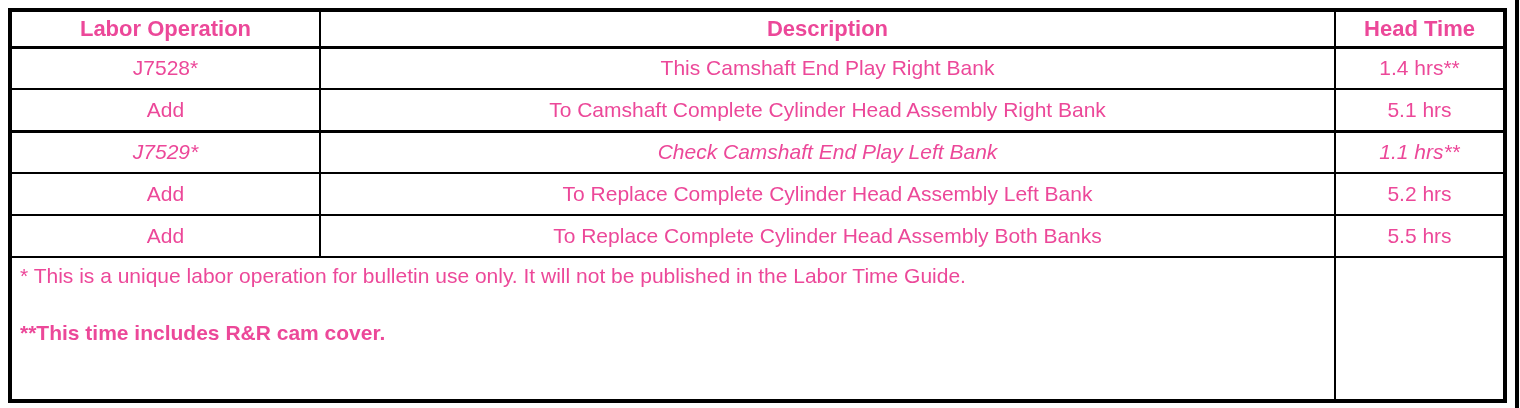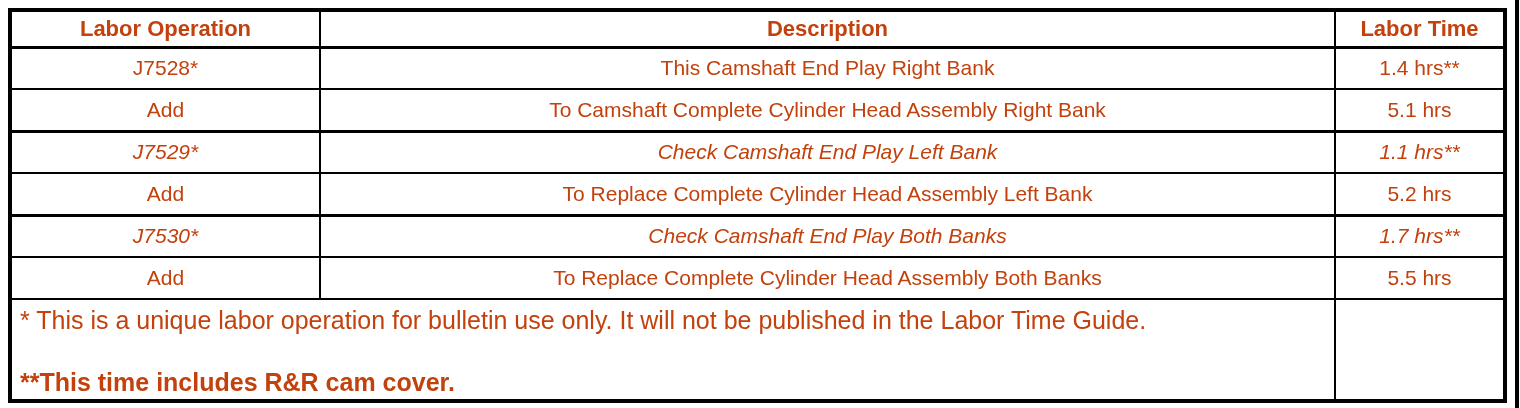--- a/index.html
+++ b/index.html
@@ -17,21 +17,21 @@
     overflow: hidden;
   }
   .labor-table {
     position: absolute;
     left: 8px;
     top: 8px;
     width: 1499px;
     height: 395px;
     border-collapse: collapse;
     table-layout: fixed;
-    color: #c2410c;
+    color: #ec4899;
   }
   .labor-table col.col-operation { width: 310px; }
   .labor-table col.col-time { width: 170px; }
 
   .labor-table th,
   .labor-table td {
     border: 2px solid #000000;
     text-align: center;
     vertical-align: middle;
     font-size: 21px;
@@ -54,21 +54,21 @@
   }
   .labor-table tbody tr.data-row td { height: 42px; }
   .labor-table tbody tr.group-start td { border-top: 3px solid #000000; font-style: italic; }
 
   .labor-table tr.footnotes-row td.footnotes-cell {
     text-align: left;
     vertical-align: top;
     padding: 6px 8px 0 8px;
     white-space: normal;
   }
-  .footnote-line { margin: 0; font-size: 25px; }
+  .footnote-line { margin: 0; font-size: 21px; }
   .footnote-line + .footnote-line { margin-top: 33px; font-weight: bold; }
 
   .page-edge-line {
     position: absolute;
     top: 0;
     right: 1px;
     width: 4px;
     height: 408px;
     background: #000000;
   }
@@ -81,21 +81,21 @@
   <table class="labor-table">
     <colgroup>
       <col class="col-operation">
       <col class="col-description">
       <col class="col-time">
     </colgroup>
     <thead>
       <tr>
         <th>Labor Operation</th>
         <th>Description</th>
-        <th>Labor Time</th>
+        <th>Head Time</th>
       </tr>
     </thead>
     <tbody>
       <tr class="data-row">
         <td>J7528*</td>
         <td>This Camshaft End Play Right Bank</td>
         <td>1.4 hrs**</td>
       </tr>
       <tr class="data-row">
         <td>Add</td>
@@ -105,25 +105,20 @@
       <tr class="data-row group-start">
         <td>J7529*</td>
         <td>Check Camshaft End Play Left Bank</td>
         <td>1.1 hrs**</td>
       </tr>
       <tr class="data-row">
         <td>Add</td>
         <td>To Replace Complete Cylinder Head Assembly Left Bank</td>
         <td>5.2 hrs</td>
       </tr>
-      <tr class="data-row group-start">
-        <td>J7530*</td>
-        <td>Check Camshaft End Play Both Banks</td>
-        <td>1.7 hrs**</td>
-      </tr>
       <tr class="data-row">
         <td>Add</td>
         <td>To Replace Complete Cylinder Head Assembly Both Banks</td>
         <td>5.5 hrs</td>
       </tr>
       <tr class="footnotes-row">
         <td class="footnotes-cell" colspan="2">
           <p class="footnote-line">* This is a unique labor operation for bulletin use only. It will not be published in the Labor Time Guide.</p>
           <p class="footnote-line">**This time includes R&amp;R cam cover.</p>
         </td>

